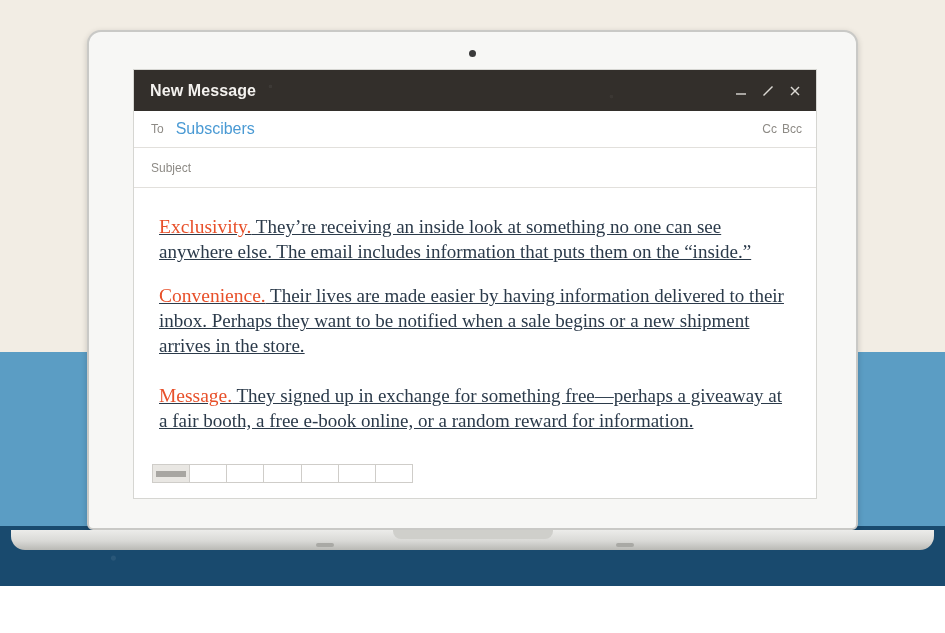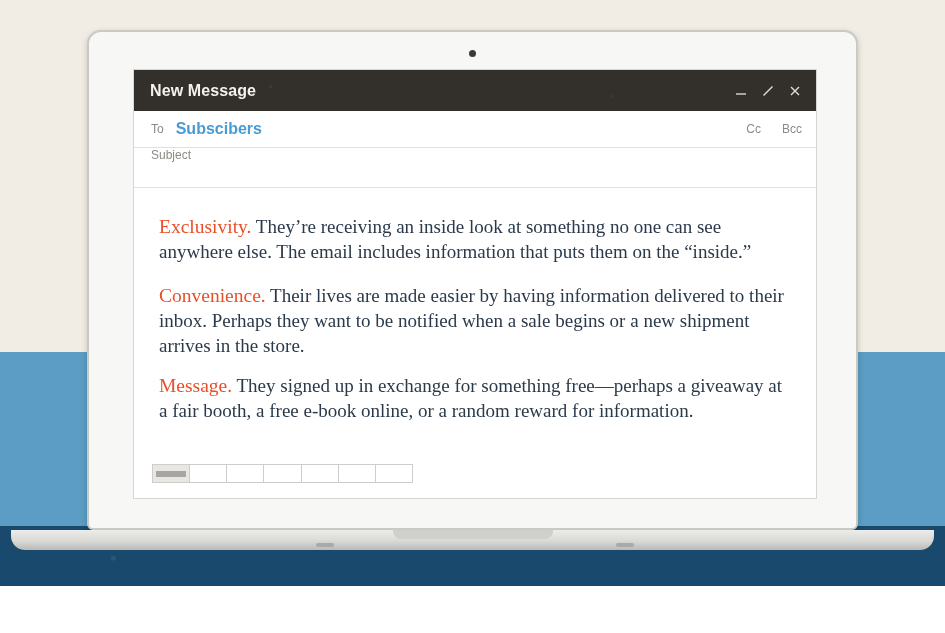--- a/index.html
+++ b/index.html
@@ -184,36 +184,36 @@
     background: #ffffff;
   }
   #to-label {
     color: #8d8a85;
     font-size: 12px;
     margin-right: 12px;
   }
   #to-value {
     color: #4a9ad4;
     font-size: 16px;
-    font-weight: bold;
+    font-weight: normal;
     flex: 1;
   }
   #cc-bcc {
     color: #8d8a85;
     font-size: 12px;
     display: flex;
-    gap: 21px;
+    gap: 5px;
   }
 
   
   #subject-row {
     height: 40px;
     border-bottom: 1px solid #e2e0dc;
     display: flex;
-    align-items: flex-start;
+    align-items: center;
     padding-left: 17px;
     box-sizing: border-box;
     background: #ffffff;
     position: relative;
   }
   #subject-label {
     color: #8d8a85;
     font-size: 12px;
     margin-right: 10px;
   }
@@ -238,23 +238,24 @@
     padding: 27px 24px 0 25px;
     box-sizing: border-box;
     font-family: "Liberation Serif", serif;
     color: #2b3a4a;
     font-size: 19px;
     line-height: 1.28;
     overflow: hidden;
   }
   .para {
     margin: 0 0 20px 0;
+    text-decoration: underline;
   }
   .para.gap {
-    margin-bottom: 16px;
+    margin-bottom: 26px;
   }
   .lead {
     color: #e8502a;
     font-size: 19.5px;
   }
 
   
   #bottom-bar {
     height: 44px;
     padding: 10px 0 0 18px;

